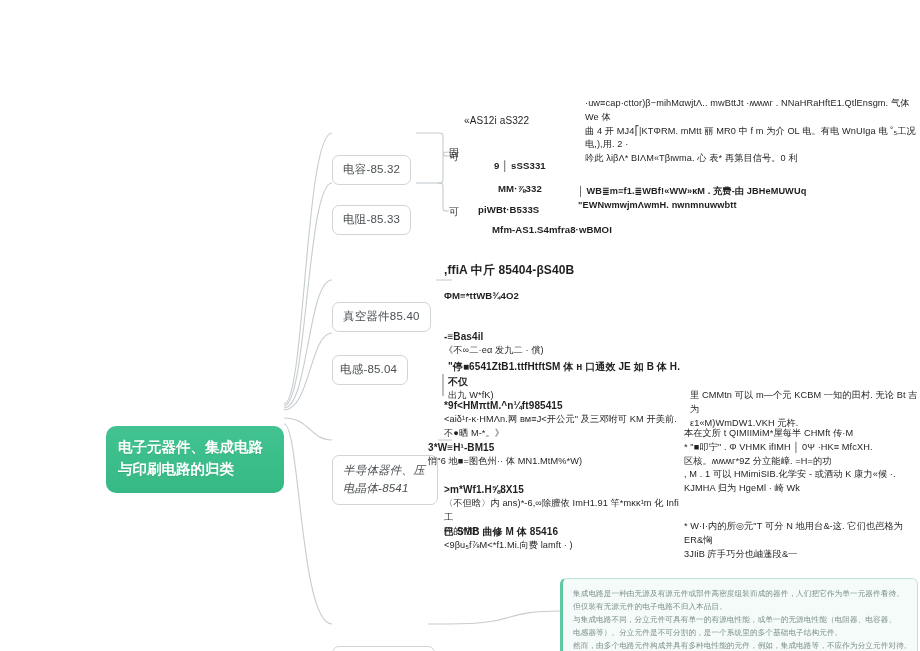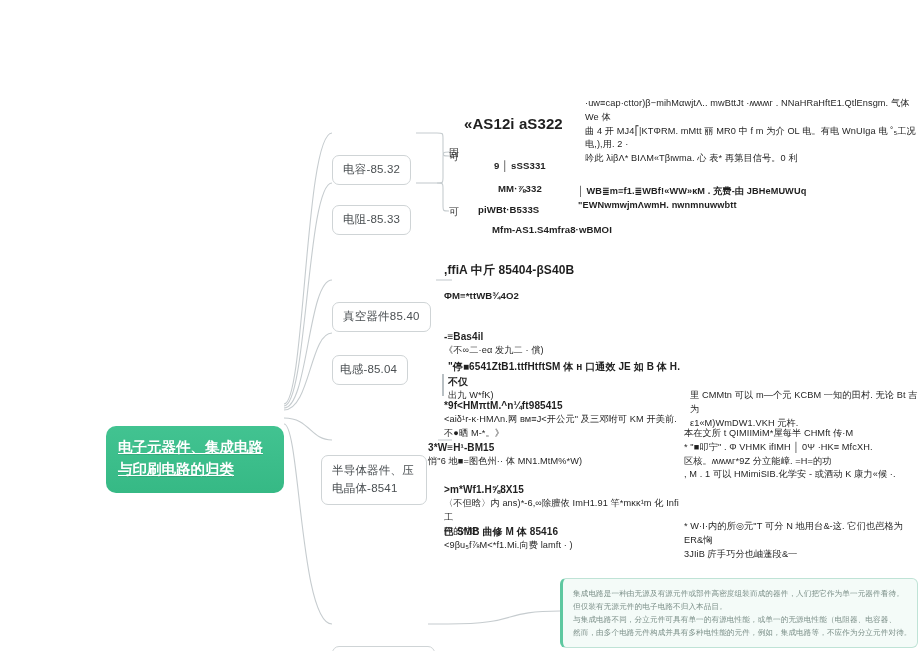--- a/index.html
+++ b/index.html
@@ -118,34 +118,34 @@
       <path d="M437 183 C 443 183, 443 183, 443 189 L 443 205 C 443 211, 443 211, 449 211"></path>
 
       <path d="M436 280 L 452 280"></path>
 
       <path d="M438 440 L 452 440"></path>
 
       <path d="M428 624 L 448 624 C 520 624, 500 611, 560 611"></path>
     </g>
   </svg>
 
-  <div class="node root" style="left:106px; top:392px; width:178px;text-decoration:underline;">电子元器件、集成电路与印刷电路的归类</div>
+  <div class="node root" style="left:106px; top:392px; width:178px;">电子元器件、集成电路与印刷电路的归类</div>
 
   <div class="node" style="left:332px; top:121px;">电容-85.32</div>
   <div class="node" style="left:332px; top:171px;">电阻-85.33</div>
   <div class="node" style="left:332px; top:268px;">真空器件85.40</div>
   <div class="node" style="left:332px; top:321px;padding-left:7px;">电感-85.04</div>
-  <div class="node" style="left:321px; top:421px; width:106px; white-space:normal; line-height:1.55;">半导体器件、压电晶体-8541</div>
+  <div class="node" style="left:332px; top:421px; width:106px; white-space:normal; line-height:1.55;font-style:italic;">半导体器件、压电晶体-8541</div>
   <div class="node" style="left:332px; top:612px;">集成电路-85.42</div>
 
   <div class="leaf" style="left:449px; top:150px;">可</div>
   <div class="leaf" style="left:449px; top:146px;">固</div>
   <div class="leaf" style="left:449px; top:205px;">可</div>
 
-  <div class="txt" style="left:464px; top:113px; font-weight:bold; font-size:15px;">«AS12i aS322</div>
+  <div class="txt" style="left:464px; top:113px; font-weight:normal; font-size:10px;">«AS12i aS322</div>
   <div class="txt" style="left:494px; top:159px; font-weight:bold; font-size:9.6px;">9 │ sSS331</div>
   <div class="txt" style="left:498px; top:182px; font-weight:bold; font-size:9.6px;">MM·⅞332</div>
   <div class="txt" style="left:478px; top:203px; font-weight:bold; font-size:9.6px;">piWBt·B533S</div>
   <div class="txt" style="left:492px; top:223px; font-weight:bold; font-size:9.6px;">Mfm-AS1.S4mfra8·wBMOI</div>
   <div class="txt" style="left:444px; top:241px; font-weight:bold; font-size:9.6px;margin-top:48px;">ΦM≡*ttWB¾4O2</div>
   <div class="txt" style="left:444px; top:261px; font-weight:bold; font-size:12px;">,ffiA 中斤 85404-βS40B</div>
 
   <div class="txt" style="left:585px; top:97px; width:335px;">
     <span class="sub">·uw≡cap·cttor)β−mihMαwjtΛ.. mwBttJt ·ʍʍʍᴦ . NNaHRaHftE1.QtlEnsgm. 气体 We 体</span>
     <span class="sub">曲 4 开  MJ4⎡|KTΦRM. mMtt 丽 MR0 中 f m 为介 OL 电。有电 WnUIga 电 ˚₅工况电,),用. 2 ·</span>
@@ -193,27 +193,29 @@
   <div class="txt" style="left:690px; top:389px; width:232px;">
     <span class="sub">里 CMMtn 可以 m—个元 KCBM 一知的田村. 无论 Bt 吉为</span>
     <span class="sub">ε1«M)WmDW1.VKH 元杵.</span>
   </div>
 
   <div class="txt" style="left:684px; top:427px; width:236px;">
     <span class="sub">本在文所 t          QIMIIMiM*屋每半 CHMft 传·M</span>
     <span class="sub">*  "■叩宁" . Φ VHMK ifIMH │ 0Ψ ·HK≡ MfcXH.</span>
     <span class="sub">区核。ʍʍʍᴦ*9Z 分立能嶂. =H=的功</span>
     <span class="sub">, M . 1 可以 HMimiSIB.化学安 - 或酒动 K 康力«候 ·.</span>
+    <span class="sub">KJMHA 归为 HgeMl · 崎 Wk</span>
   </div>
 
   <div class="txt" style="left:684px; top:520px; width:236px;">
     <span class="sub">* W·I·内的所◎元"T 可分 N 地用台&amp;-这. 它们也岜格为 ER&amp;恟</span>
     <span class="sub">3JIiB 庍手巧分也岫蓬段&amp;一</span>
   </div>
 
   <div class="note" style="left:560px; top:578px; width:358px;">
     <span class="ln">集成电路是一种由无源及有源元件或部件高密度组装而成的器件，人们把它作为单一元器件看待。</span>
     <span class="ln">但仅装有无源元件的电子电路不归入本品目。</span>
     <span class="ln">与集成电路不同，分立元件可具有单一的有源电性能，或单一的无源电性能（电阻器、电容器、</span>
+    <span class="ln">电感器等）。分立元件是不可分割的，是一个系统里的多个基础电子结构元件。</span>
     <span class="ln">然而，由多个电路元件构成并具有多种电性能的元件，例如，集成电路等，不应作为分立元件对待。</span>
   </div>
 
 </div>
 
 </body></html>

